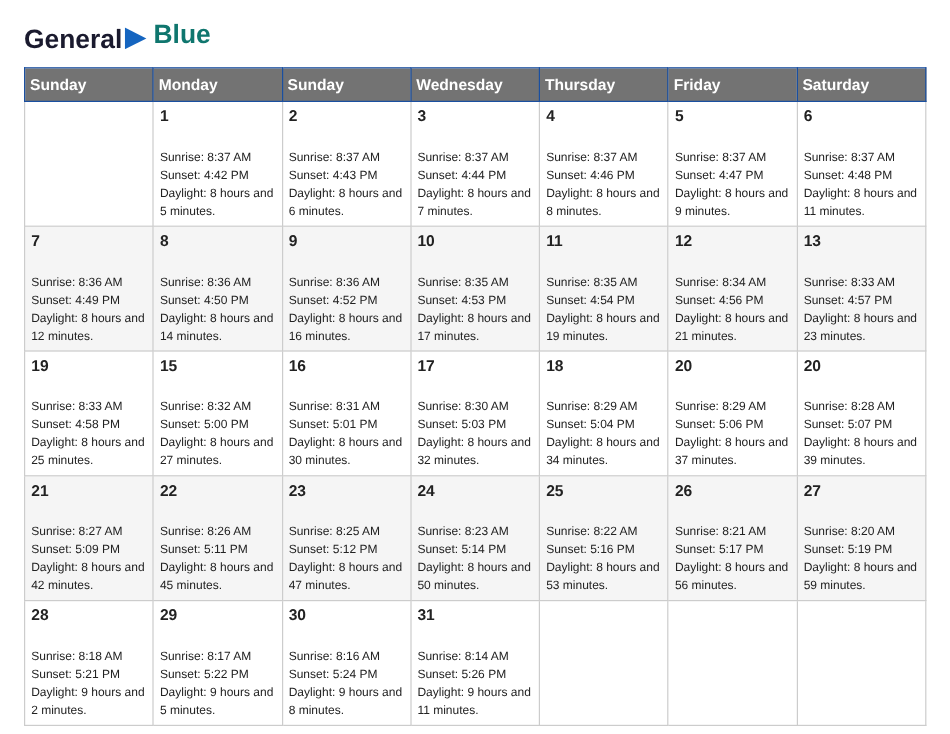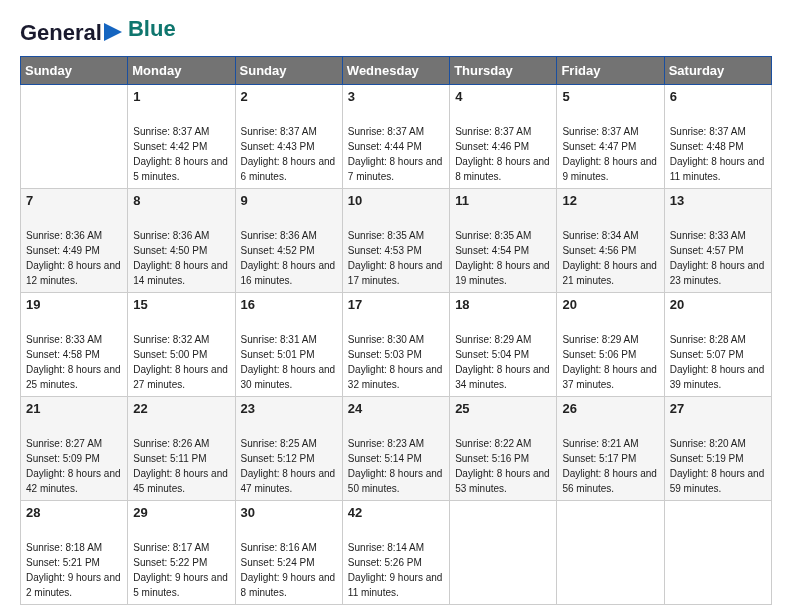--- a/index.html
+++ b/index.html
@@ -232,21 +232,21 @@
         </td>
         <td>
           <div class="day-number">29</div>
           <div class="day-info">Sunrise: 8:17 AM<br>Sunset: 5:22 PM<br>Daylight: 9 hours and 5 minutes.</div>
         </td>
         <td>
           <div class="day-number">30</div>
           <div class="day-info">Sunrise: 8:16 AM<br>Sunset: 5:24 PM<br>Daylight: 9 hours and 8 minutes.</div>
         </td>
         <td>
-          <div class="day-number">42</div>
+          <div class="day-number">31</div>
           <div class="day-info">Sunrise: 8:14 AM<br>Sunset: 5:26 PM<br>Daylight: 9 hours and 11 minutes.</div>
         </td>
         <td class="empty-cell"></td>
         <td class="empty-cell"></td>
         <td class="empty-cell"></td>
       </tr>
     </tbody>
 </table>
 
 </body></html>

